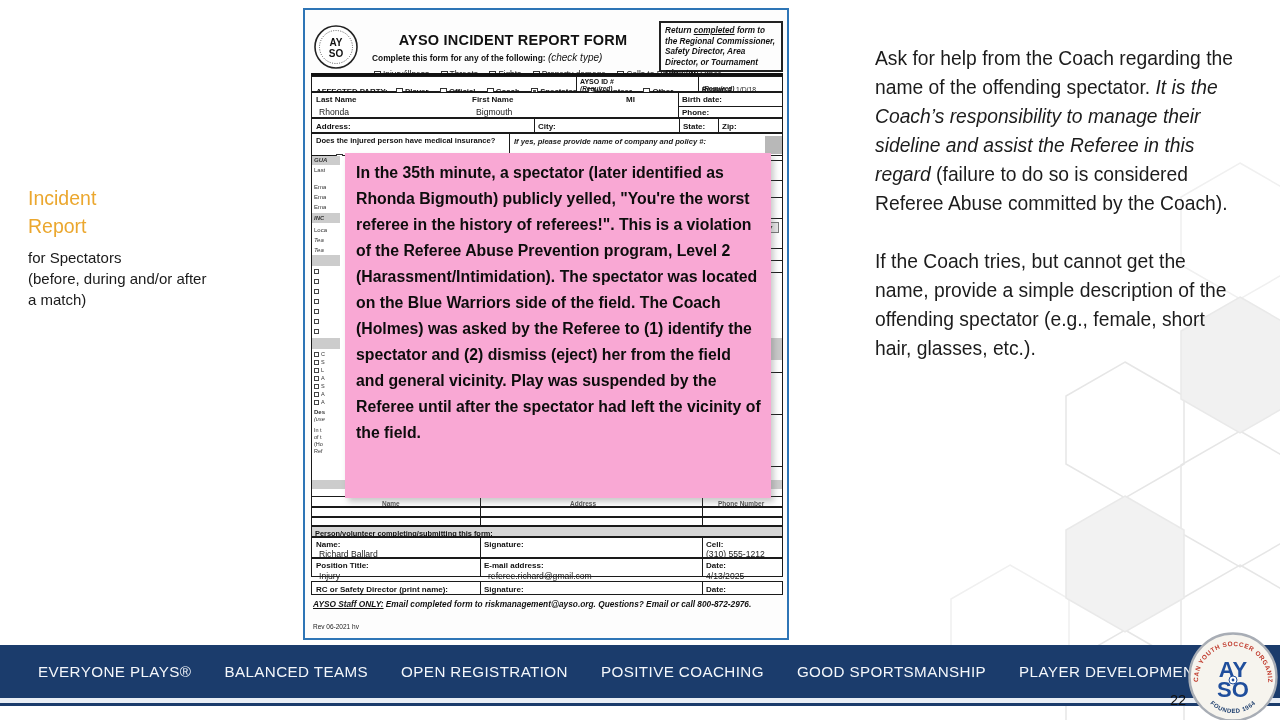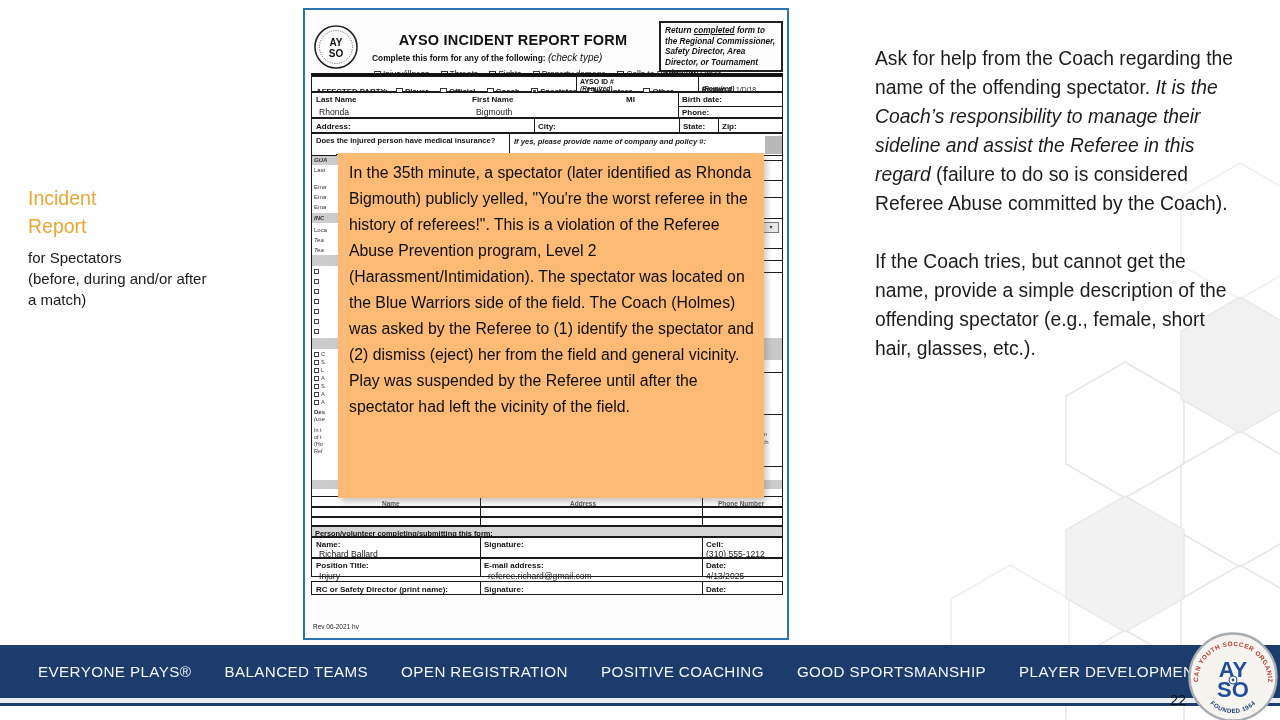--- a/index.html
+++ b/index.html
@@ -41,23 +41,23 @@
   .f-thick{position:absolute;left:6px;top:63px;width:472px;height:3px;background:#111;}
   .frag{position:absolute;font-size:6px;color:#333;white-space:nowrap;overflow:hidden;}
   .cbx{position:absolute;width:5px;height:5px;border:1px solid #444;box-sizing:border-box;background:#fff;}
   .cbl{position:absolute;font-size:5.5px;color:#333;}
   .ddfrag{position:absolute;width:14px;height:9px;border:1px solid #777;background:#e8e8e8;
           font-size:6px;line-height:8px;text-align:center;color:#333;}
   .ddfrag::after{content:"▾";}
   .whead{position:absolute;font-size:6.5px;color:#555;filter:blur(.3px);font-weight:bold;}
 
   
-  #overlay-box{position:absolute;left:338px;top:153px;width:426px;height:345px;background:#fdba74;
+  #overlay-box{position:absolute;left:345px;top:153px;width:426px;height:345px;background:#f9a8d4;
                z-index:6;box-shadow:3px 4px 6px rgba(100,100,100,.35);box-sizing:border-box;
-               padding:7px 9px 0 11px;}
+               padding:7px 9px 0 11px;font-weight:bold;}
   #overlay-box .txt{font-size:15.8px;line-height:26px;color:#0d0d0d;}
 
   
   #footer-bar{position:absolute;left:0;top:645px;width:1280px;height:53px;background:#1B3C6C;z-index:4;
               display:flex;align-items:center;gap:33px;padding-left:38px;box-sizing:border-box;}
   #footer-bar span{color:#f4f7fb;font-size:15.2px;letter-spacing:.4px;white-space:nowrap;}
   #footer-strip{position:absolute;left:0;top:698px;width:1280px;height:5px;background:#e9eef5;z-index:4;}
   #footer-line{position:absolute;left:0;top:703px;width:1280px;height:2.5px;background:#1B3C6C;z-index:4;}
   #page-number{position:absolute;left:1170px;top:692px;font-size:14.5px;color:#111;z-index:6;}
   #bottom-logo{position:absolute;left:1187px;top:631px;z-index:7;}
@@ -273,20 +273,23 @@
       <span class="fv fa" style="left:394px;top:12px">4/13/2025</span>
     </div>
     <div class="row" style="top:571px;height:14px;">
       <span class="fl fa" style="left:4px;top:3px">RC or Safety Director (print name):</span>
       <div class="vline" style="left:168px"></div>
       <span class="fl fa" style="left:172px;top:3px">Signature:</span>
       <div class="vline" style="left:390px"></div>
       <span class="fl fa" style="left:394px;top:3px">Date:</span>
     </div>
 
+    <div class="fa b it" style="left:8px;top:589px;font-size:8.3px;color:#111;">
+      <span class="u">AYSO Staff ONLY:</span><span> Email completed form to riskmanagement@ayso.org. Questions? Email or call 800-872-2976.</span>
+    </div>
     <div class="fa" style="left:8px;top:613px;font-size:6.5px;color:#222;">Rev 06-2021 hv</div>
   </div>
 
   <div id="overlay-box">
     <div class="txt">In the 35th minute, a spectator (later identified as Rhonda Bigmouth) publicly yelled, "You're the worst referee in the history of referees!". This is a violation  of the Referee Abuse Prevention program, Level 2 (Harassment/Intimidation). The spectator was located on the Blue Warriors side of the field.  The Coach  (Holmes) was asked by the Referee to (1) identify the spectator and (2) dismiss (eject) her from the field and general vicinity. Play was suspended by the Referee until after the spectator had left the vicinity of the field.</div>
   </div>
 
   <div id="footer-bar">
     <span>EVERYONE PLAYS®</span>
     <span>BALANCED TEAMS</span>

